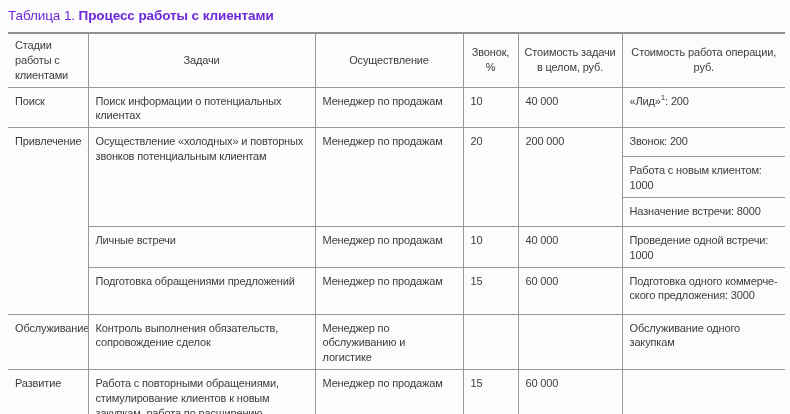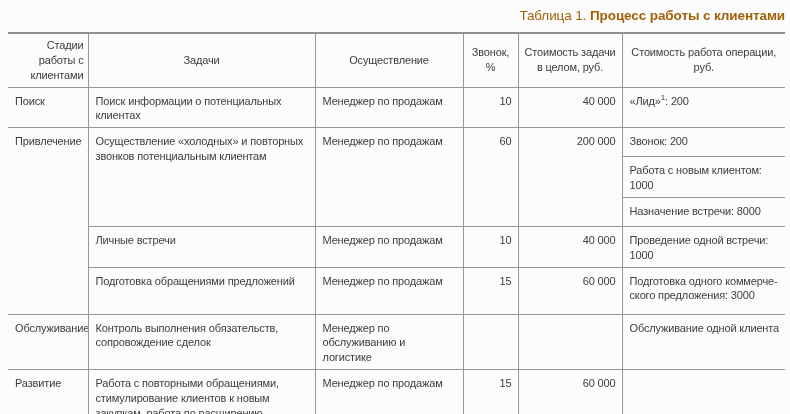--- a/index.html
+++ b/index.html
@@ -7,24 +7,23 @@
     width: 790px; height: 414px;
     background: #fcfcfc;
     font-family: "Liberation Sans", sans-serif;
     color: #3d3d3d;
     overflow: hidden;
   }
   .page { padding: 5px 5px 0 8px; }
 
   .title {
     font-size: 13.5px;
-    color: #a16207;
+    color: #6d28d9;
     margin: 3px 0 9px 0;
     letter-spacing: -0.1px;
-    text-align: right;
   }
   .title b { font-weight: bold; }
 
   table.process {
     border-collapse: collapse;
     table-layout: fixed;
     width: 777px;
     border-top: 2px solid #8f8f8f;
     border-bottom: 2px solid #8f8f8f;
   }
@@ -36,23 +35,23 @@
     vertical-align: top;
     letter-spacing: -0.15px;
     border-top: 1px solid #989898;
     overflow: hidden;
   }
   th {
     text-align: center;
     vertical-align: middle;
     padding: 4px 4px;
   }
-  th.c1 { text-align: right; padding-left: 7px; }
+  th.c1 { text-align: left; padding-left: 7px; }
   .c2, .c3, .c4, .c5, .c6 { border-left: 1px solid #989898; }
-  td.c4, td.c5 { text-align: right; margin-left: 28px; }
+  td.c4, td.c5 { text-align: left; margin-left: 28px; }
   td.c6 { padding-right: 4px; }
   sup.fn {
     font-size: 8px;
     vertical-align: super;
     line-height: 0;
   }
 </style>
 </head>
 <body>
 
@@ -85,21 +84,21 @@
         <td class="c2">Поиск информации о потенциальных клиентах</td>
         <td class="c3">Менеджер по продажам</td>
         <td class="c4">10</td>
         <td class="c5">40 000</td>
         <td class="c6"><span>«Лид»</span><sup class="fn">1</sup><span>: 200</span></td>
       </tr>
       <tr style="height:29px">
         <td class="c1" rowspan="5">Привлечение</td>
         <td class="c2" rowspan="3">Осуществление «холодных» и повторных звонков потенциальным клиентам</td>
         <td class="c3" rowspan="3">Менеджер по продажам</td>
-        <td class="c4" rowspan="3">60</td>
+        <td class="c4" rowspan="3">20</td>
         <td class="c5" rowspan="3">200 000</td>
         <td class="c6">Звонок: 200</td>
       </tr>
       <tr style="height:29px">
         <td class="c6">Работа с новым клиентом: 1000</td>
       </tr>
       <tr style="height:29px">
         <td class="c6">Назначение встречи: 8000</td>
       </tr>
       <tr style="height:30px">
@@ -115,21 +114,21 @@
         <td class="c4">15</td>
         <td class="c5">60 000</td>
         <td class="c6">Подготовка одного коммерче­ского предложения: 3000</td>
       </tr>
       <tr style="height:45px">
         <td class="c1">Обслуживание</td>
         <td class="c2">Контроль выполнения обязательств, сопровождение сделок</td>
         <td class="c3">Менеджер по обслуживанию и логистике</td>
         <td class="c4"></td>
         <td class="c5"></td>
-        <td class="c6">Обслуживание одной клиента</td>
+        <td class="c6">Обслуживание одного закупкам</td>
       </tr>
       <tr style="height:71px">
         <td class="c1">Развитие</td>
         <td class="c2">Работа с повторными обращениями, стимулирование клиентов к новым закупкам, работа по расширению ассортимента товаров и услуг, приобретаемых клиентами</td>
         <td class="c3">Менеджер по продажам</td>
         <td class="c4">15</td>
         <td class="c5">60 000</td>
         <td class="c6"></td>
       </tr>
     </tbody>

